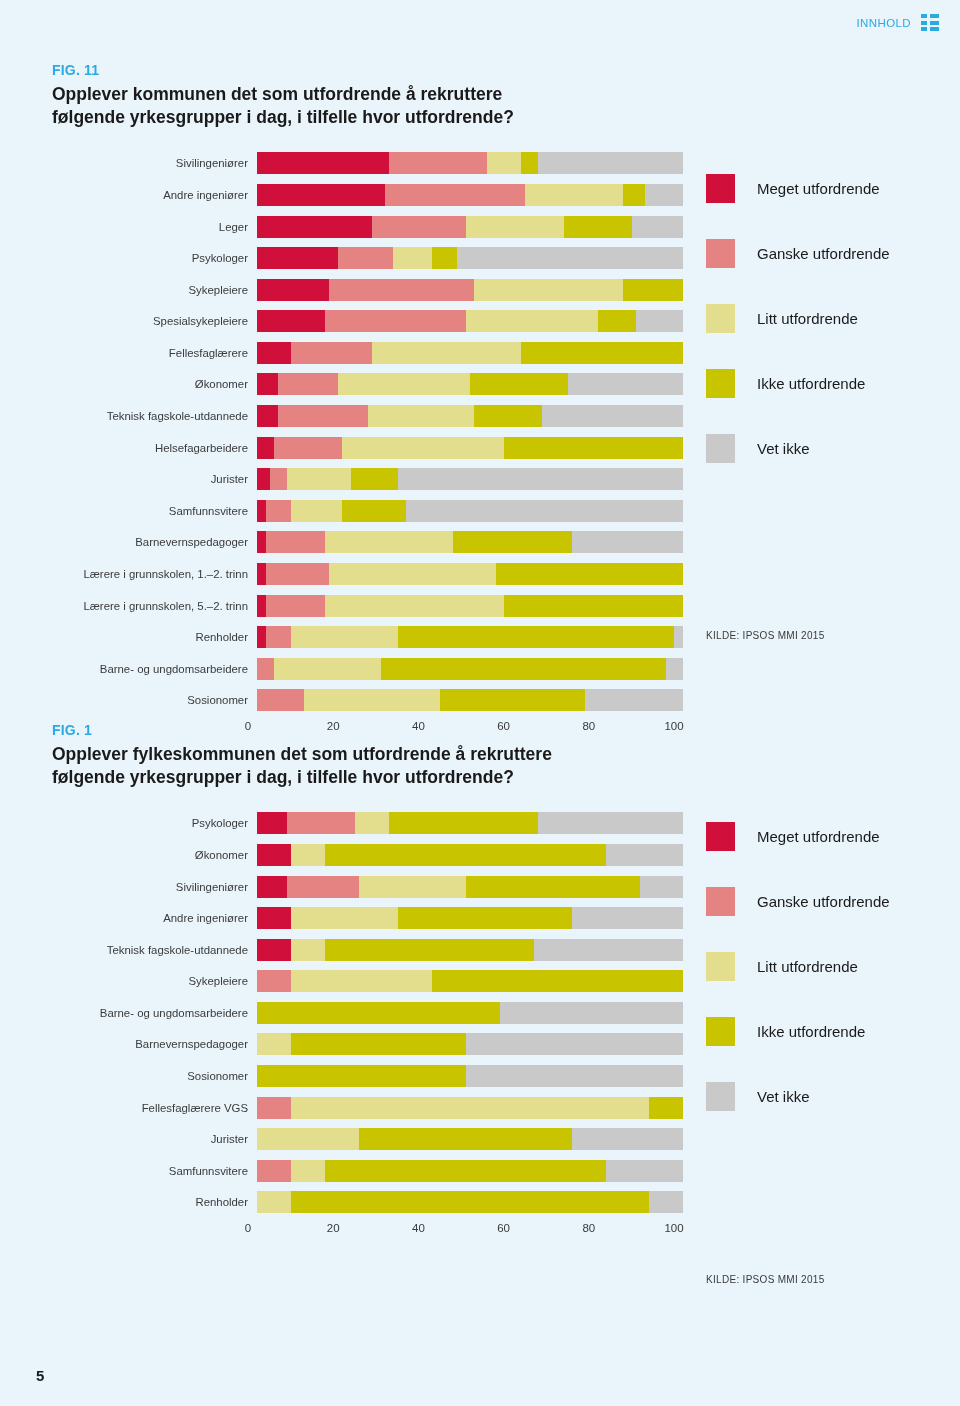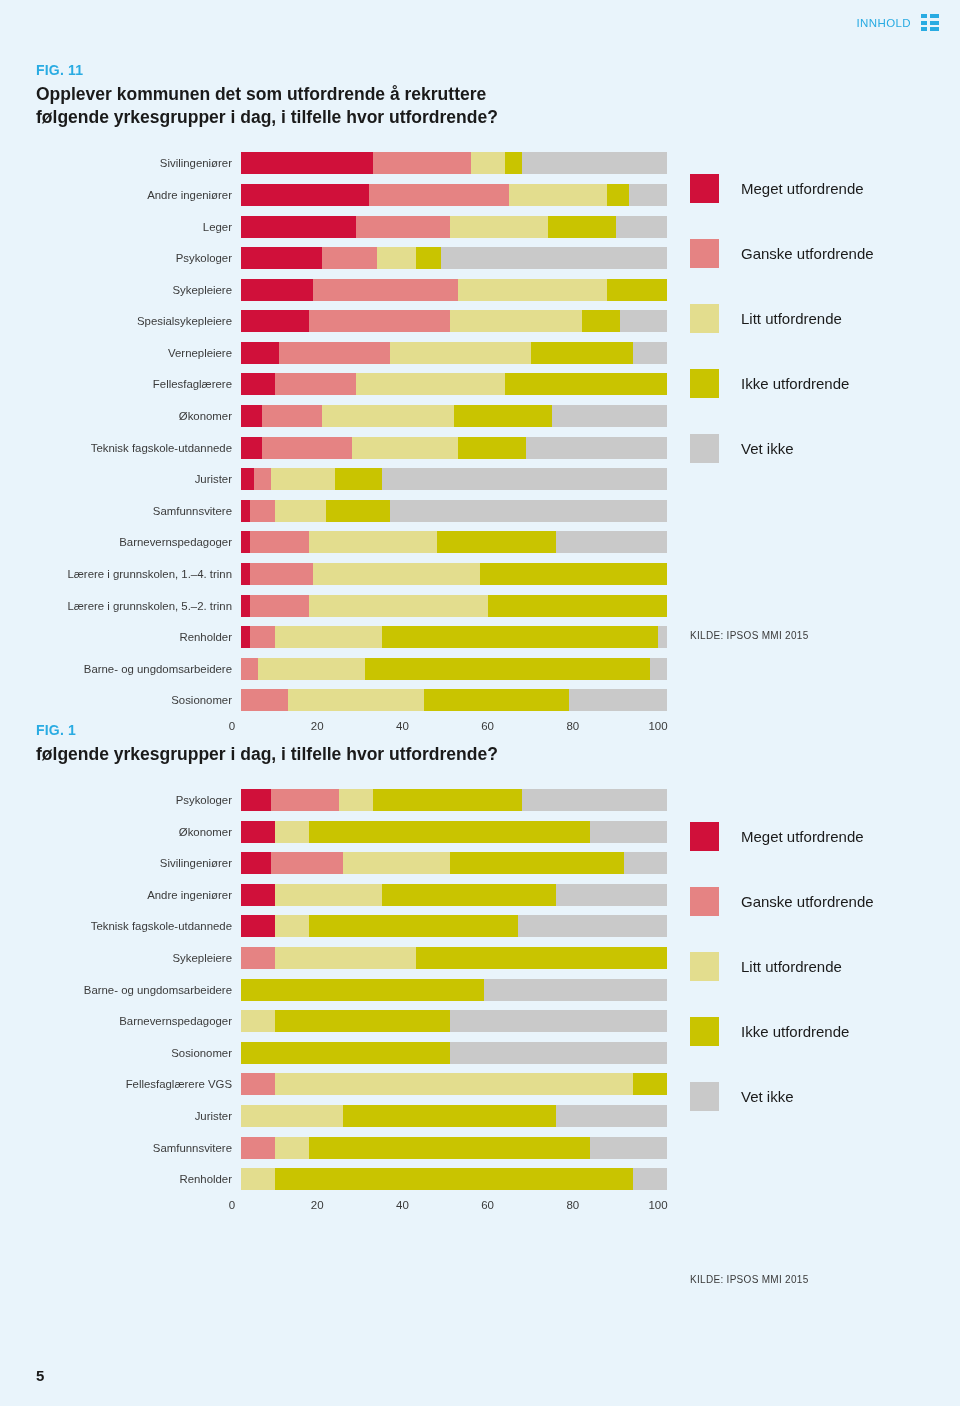--- a/index.html
+++ b/index.html
@@ -13,21 +13,21 @@
   }
   .page{position:relative;width:960px;height:1406px;}
 
   
   .topbar{position:absolute;top:14px;right:22px;display:flex;align-items:center;gap:10px;}
   .innhold-txt{font-size:11.5px;letter-spacing:.4px;color:#29abe2;font-weight:400;}
   .innhold-icon{width:17px;height:17px;display:grid;grid-template-columns:6px 9px;grid-template-rows:4px 4px 4px;gap:2.5px;}
   .innhold-icon i{background:#29abe2;display:block;}
 
   
-  .fig{position:absolute;left:0;width:800px;}
+  .fig{position:absolute;left:16px;width:800px;}
   .fig-label{font-size:14px;font-weight:bold;color:#29abe2;letter-spacing:.2px;margin:0 0 5px 36px;}
   .fig-title{font-size:17.5px;font-weight:bold;color:#1a1a1a;line-height:1.33;margin:0 0 0 36px;}
   .fig-title span{display:block;}
 
   .chart{position:relative;margin-top:18px;}
   .rows{position:relative;}
   .row{display:flex;align-items:center;height:31.6px;}
   .row-label{
     width:0; flex:0 0 auto;
     text-align:right;
@@ -147,32 +147,20 @@
             <div class="bar" style="width: 426px;">
               <div class="seg" title="Meget utfordrende: 16%" style="width: 68.16px; background: rgb(208, 16, 58);"></div>
               <div class="seg" title="Ganske utfordrende: 33%" style="width: 140.58px; background: rgb(229, 131, 131);"></div>
               <div class="seg" title="Litt utfordrende: 31%" style="width: 132.06px; background: rgb(227, 221, 142);"></div>
               <div class="seg" title="Ikke utfordrende: 9%" style="width: 38.34px; background: rgb(201, 196, 0);"></div>
               <div class="seg" title="Vet ikke: 11%" style="width: 46.86px; background: rgb(201, 201, 201);"></div>
             </div>
           </div>
           <div class="row">
             <div class="row-label" style="width: 232px;">
-              <span>Vernepleiere</span>
-            </div>
-            <div class="bar" style="width: 426px;">
-              <div class="seg" title="Meget utfordrende: 9%" style="width: 38.34px; background: rgb(208, 16, 58);"></div>
-              <div class="seg" title="Ganske utfordrende: 26%" style="width: 110.76px; background: rgb(229, 131, 131);"></div>
-              <div class="seg" title="Litt utfordrende: 33%" style="width: 140.58px; background: rgb(227, 221, 142);"></div>
-              <div class="seg" title="Ikke utfordrende: 24%" style="width: 102.24px; background: rgb(201, 196, 0);"></div>
-              <div class="seg" title="Vet ikke: 8%" style="width: 34.08px; background: rgb(201, 201, 201);"></div>
-            </div>
-          </div>
-          <div class="row">
-            <div class="row-label" style="width: 232px;">
               <span>Fellesfaglærere</span>
             </div>
             <div class="bar" style="width: 426px;">
               <div class="seg" title="Meget utfordrende: 8%" style="width: 34.08px; background: rgb(208, 16, 58);"></div>
               <div class="seg" title="Ganske utfordrende: 19%" style="width: 80.94px; background: rgb(229, 131, 131);"></div>
               <div class="seg" title="Litt utfordrende: 35%" style="width: 149.1px; background: rgb(227, 221, 142);"></div>
               <div class="seg" title="Ikke utfordrende: 38%" style="width: 161.88px; background: rgb(201, 196, 0);"></div>
             </div>
           </div>
           <div class="row">
@@ -194,20 +182,31 @@
             <div class="bar" style="width: 426px;">
               <div class="seg" title="Meget utfordrende: 5%" style="width: 21.3px; background: rgb(208, 16, 58);"></div>
               <div class="seg" title="Ganske utfordrende: 21%" style="width: 89.46px; background: rgb(229, 131, 131);"></div>
               <div class="seg" title="Litt utfordrende: 25%" style="width: 106.5px; background: rgb(227, 221, 142);"></div>
               <div class="seg" title="Ikke utfordrende: 16%" style="width: 68.16px; background: rgb(201, 196, 0);"></div>
               <div class="seg" title="Vet ikke: 33%" style="width: 140.58px; background: rgb(201, 201, 201);"></div>
             </div>
           </div>
           <div class="row">
             <div class="row-label" style="width: 232px;">
+              <span>Helsefagarbeidere</span>
+            </div>
+            <div class="bar" style="width: 426px;">
+              <div class="seg" title="Meget utfordrende: 4%" style="width: 17.04px; background: rgb(208, 16, 58);"></div>
+              <div class="seg" title="Ganske utfordrende: 16%" style="width: 68.16px; background: rgb(229, 131, 131);"></div>
+              <div class="seg" title="Litt utfordrende: 38%" style="width: 161.88px; background: rgb(227, 221, 142);"></div>
+              <div class="seg" title="Ikke utfordrende: 42%" style="width: 178.92px; background: rgb(201, 196, 0);"></div>
+            </div>
+          </div>
+          <div class="row">
+            <div class="row-label" style="width: 232px;">
               <span>Jurister</span>
             </div>
             <div class="bar" style="width: 426px;">
               <div class="seg" title="Meget utfordrende: 3%" style="width: 12.78px; background: rgb(208, 16, 58);"></div>
               <div class="seg" title="Ganske utfordrende: 4%" style="width: 17.04px; background: rgb(229, 131, 131);"></div>
               <div class="seg" title="Litt utfordrende: 15%" style="width: 63.9px; background: rgb(227, 221, 142);"></div>
               <div class="seg" title="Ikke utfordrende: 11%" style="width: 46.86px; background: rgb(201, 196, 0);"></div>
               <div class="seg" title="Vet ikke: 67%" style="width: 285.42px; background: rgb(201, 201, 201);"></div>
             </div>
           </div>
@@ -230,21 +229,21 @@
             <div class="bar" style="width: 426px;">
               <div class="seg" title="Meget utfordrende: 2%" style="width: 8.52px; background: rgb(208, 16, 58);"></div>
               <div class="seg" title="Ganske utfordrende: 14%" style="width: 59.64px; background: rgb(229, 131, 131);"></div>
               <div class="seg" title="Litt utfordrende: 30%" style="width: 127.8px; background: rgb(227, 221, 142);"></div>
               <div class="seg" title="Ikke utfordrende: 28%" style="width: 119.28px; background: rgb(201, 196, 0);"></div>
               <div class="seg" title="Vet ikke: 26%" style="width: 110.76px; background: rgb(201, 201, 201);"></div>
             </div>
           </div>
           <div class="row">
             <div class="row-label" style="width: 232px;">
-              <span>Lærere i grunnskolen, 1.–4. trinn</span>
+              <span>Lærere i grunnskolen, 1.–2. trinn</span>
             </div>
             <div class="bar" style="width: 426px;">
               <div class="seg" title="Meget utfordrende: 2%" style="width: 8.52px; background: rgb(208, 16, 58);"></div>
               <div class="seg" title="Ganske utfordrende: 15%" style="width: 63.9px; background: rgb(229, 131, 131);"></div>
               <div class="seg" title="Litt utfordrende: 39%" style="width: 166.14px; background: rgb(227, 221, 142);"></div>
               <div class="seg" title="Ikke utfordrende: 44%" style="width: 187.44px; background: rgb(201, 196, 0);"></div>
             </div>
           </div>
           <div class="row">
             <div class="row-label" style="width: 232px;">
@@ -323,20 +322,21 @@
           <div class="legend-swatch" style="background: rgb(201, 201, 201);"></div>
           <div class="legend-text">Vet ikke</div>
         </div>
       </div>
     <div class="source" id="fig11-source" style="left: 690px; top: 568px;">KILDE: IPSOS MMI 2015</div>
   </div>
 
   <div class="fig" id="fig12" style="top:722px;">
     <div class="fig-label">FIG. 1</div>
     <div class="fig-title">
+      <span>Opplever fylkeskommunen det som utfordrende å rekruttere</span>
       <span>følgende yrkesgrupper i dag, i tilfelle hvor utfordrende?</span>
     </div>
 
     <div class="chart">
       <div class="rows" id="fig12-rows">
           <div class="row">
             <div class="row-label" style="width: 232px;">
               <span>Psykologer</span>
             </div>
             <div class="bar" style="width: 426px;">

